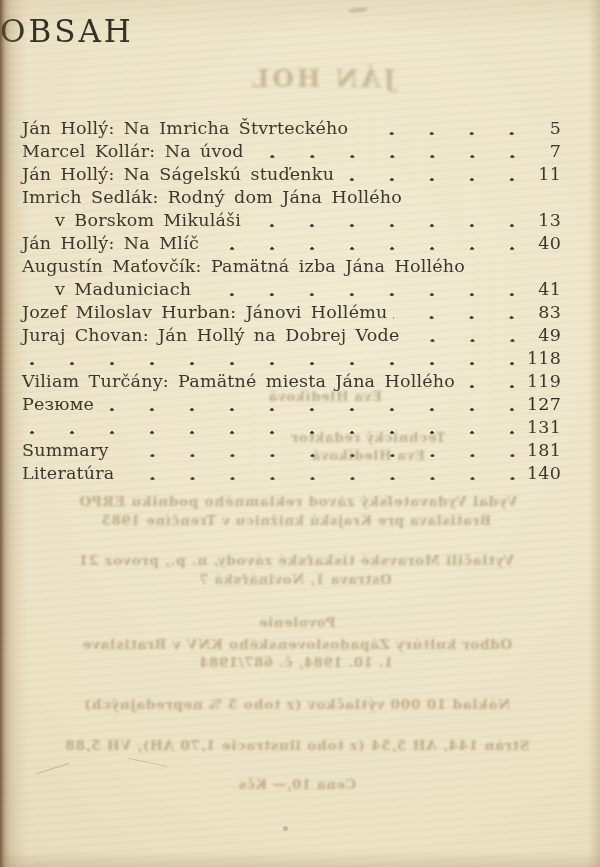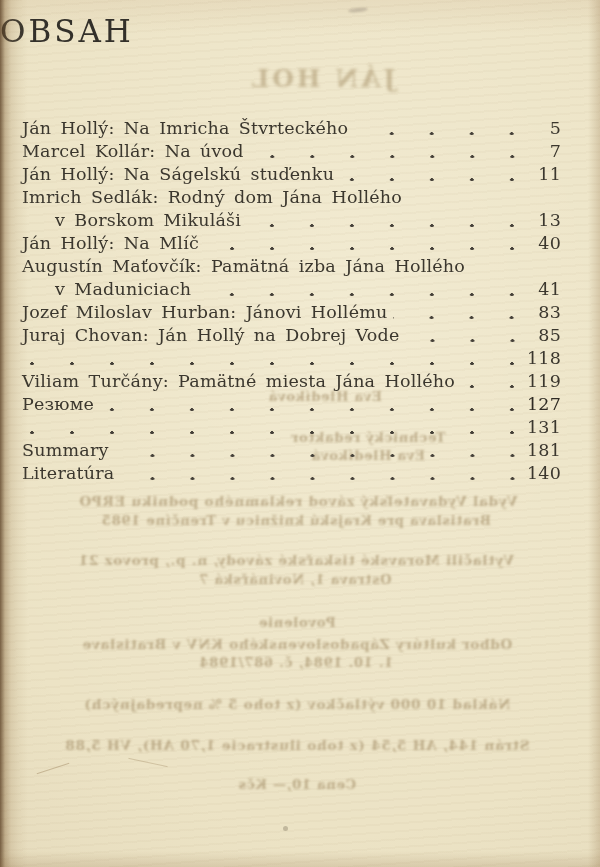--- a/index.html
+++ b/index.html
@@ -135,21 +135,21 @@
 
   <div class="toc-row">
     <span class="toc-text">Jozef Miloslav Hurban: Jánovi Hollému</span>
     <span class="leader"></span>
     <span class="pagenum">83</span>
   </div>
 
   <div class="toc-row">
     <span class="toc-text">Juraj Chovan: Ján Hollý na Dobrej Vode</span>
     <span class="leader"></span>
-    <span class="pagenum">85</span>
+    <span class="pagenum">49</span>
   </div>
 
   <div class="toc-row">
     <span class="leader"></span>
     <span class="pagenum">118</span>
   </div>
 
   <div class="toc-row">
     <span class="toc-text">Viliam Turčány: Pamätné miesta Jána Hollého</span>
     <span class="leader"></span>

